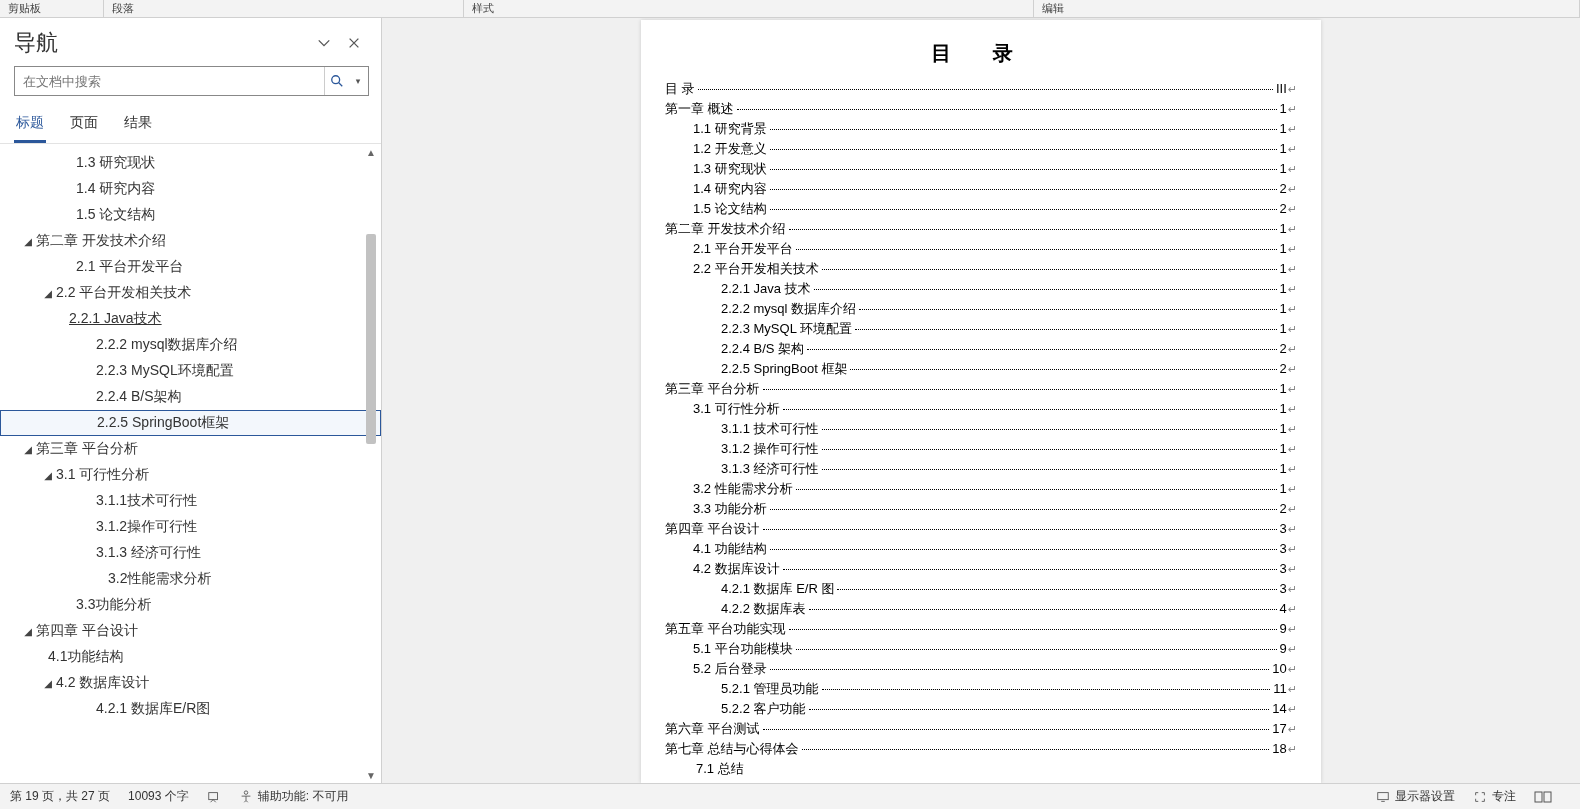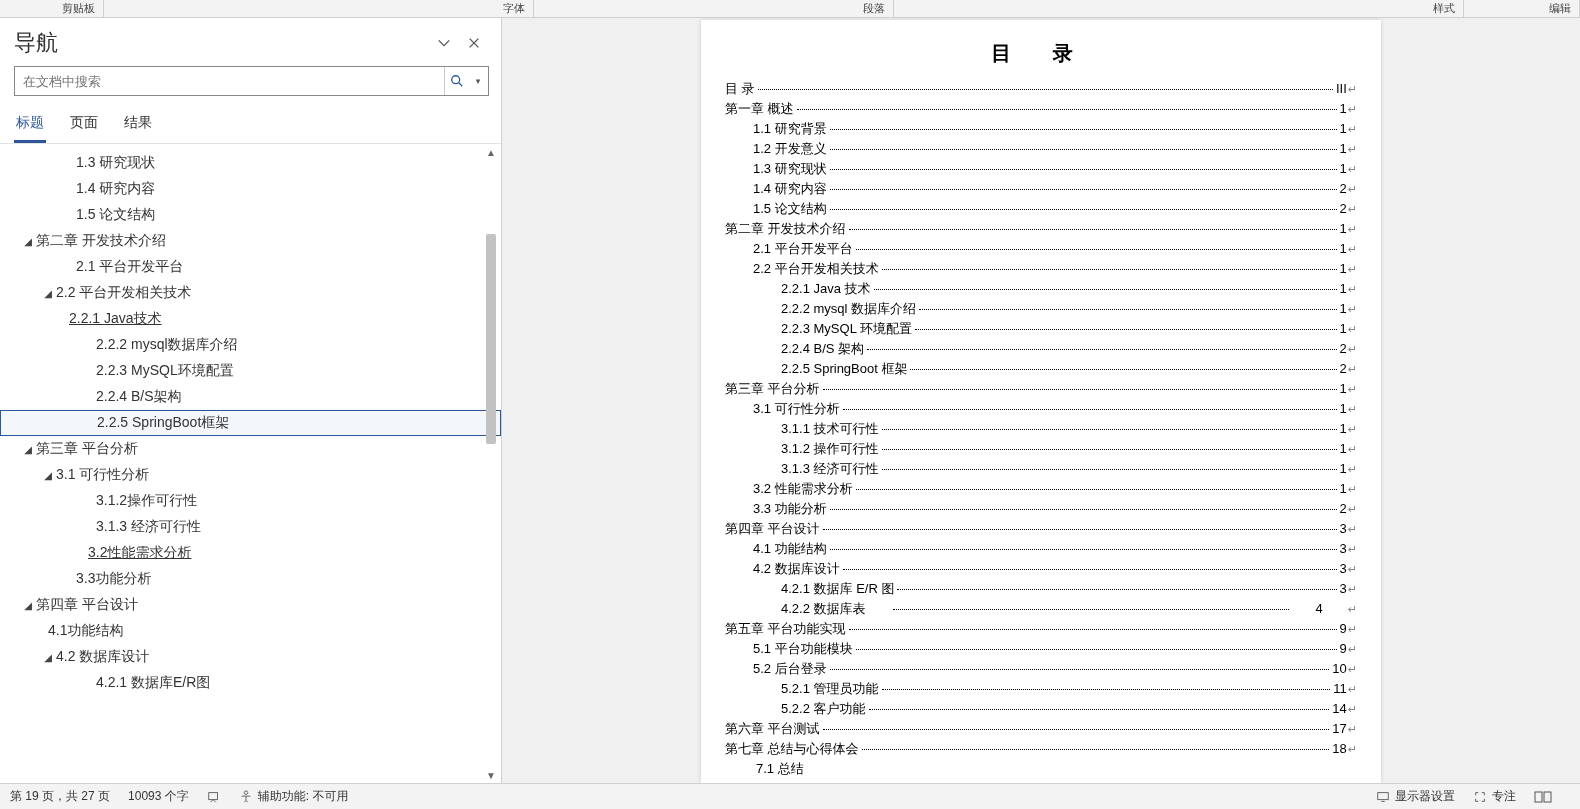--- a/index.html
+++ b/index.html
@@ -1,20 +1,20 @@
 <!DOCTYPE html>
 <html><head>
 <meta charset="utf-8">
 <style>
 *{box-sizing:border-box;margin:0;padding:0;font-family:"Microsoft YaHei","Segoe UI",sans-serif}
 body{width:1580px;height:809px;background:#fff;overflow:hidden;position:relative;display:flex;flex-direction:column}
 .ribbon-bottom{height:18px;width:100%;background:#f3f3f3;border-bottom:1px solid #d0d0d0;display:flex;font-size:11px;color:#444}
-.ribbon-group{border-right:1px solid #d0d0d0;display:flex;align-items:center;justify-content:flex-end;padding:0 8px;position:relative}
+.ribbon-group{border-right:1px solid #d0d0d0;display:flex;align-items:center;justify-content:flex-start;padding:0 8px;position:relative}
 .main{flex:1;display:flex;overflow:hidden}
-.nav-pane{width:502px;border-right:1px solid #d0d0d0;display:flex;flex-direction:column;background:#fff}
+.nav-pane{width:382px;border-right:1px solid #d0d0d0;display:flex;flex-direction:column;background:#fff}
 .nav-header{display:flex;align-items:center;padding:10px 12px 8px 14px}
 .nav-title{font-size:22px;color:#333;flex:1}
 .nav-btn{width:30px;height:30px;display:flex;align-items:center;justify-content:center;color:#555;cursor:pointer;font-size:14px}
 .search-wrap{padding:0 12px 10px 14px}
 .search-box{display:flex;border:1px solid #888;height:30px}
 .search-box input{flex:1;border:none;outline:none;padding:0 8px;font-size:13px;color:#666}
 .search-go{width:24px;display:flex;align-items:center;justify-content:center;color:#2b579a;font-weight:bold;border-left:1px solid #ccc;cursor:pointer}
 .search-dd{width:20px;display:flex;align-items:center;justify-content:center;color:#555;font-size:9px;cursor:pointer}
 .nav-tabs{display:flex;gap:22px;padding:0 14px;border-bottom:1px solid #e3e3e3;font-size:14px}
 .nav-tab{padding:8px 2px;color:#333;cursor:pointer}
@@ -39,23 +39,20 @@
 .sb-spacer{flex:1}
 .sb-icon{width:14px;height:14px;display:inline-block}
 </style>
 </head>
 <body>
 
 <div class="ribbon-bottom">
   <div class="ribbon-group" style="width:104px">
       <span>剪贴板</span>
     </div>
-  <div class="ribbon-group" style="width:430px">
-      <span>字体</span>
-    </div>
   <div class="ribbon-group" style="width:360px">
       <span>段落</span>
     </div>
   <div class="ribbon-group" style="width:570px">
       <span>样式</span>
     </div>
   <div class="ribbon-group" style="flex:1">
       <span>编辑</span>
     </div>
 </div>
@@ -140,27 +137,31 @@
         <div class="tree-item" style="padding-left: 20px;">
           <span class="chev">◢</span>
           <span>第三章 平台分析</span>
         </div>
         <div class="tree-item" style="padding-left: 40px;">
           <span class="chev">◢</span>
           <span>3.1 可行性分析</span>
         </div>
         <div class="tree-item" style="padding-left: 80px;">
           <span class="chev"></span>
+          <span>3.1.1技术可行性</span>
+        </div>
+        <div class="tree-item" style="padding-left: 80px;">
+          <span class="chev"></span>
           <span>3.1.2操作可行性</span>
         </div>
         <div class="tree-item" style="padding-left: 80px;">
           <span class="chev"></span>
           <span>3.1.3 经济可行性</span>
         </div>
-        <div class="tree-item" style="padding-left: 72px; text-decoration: underline;">
+        <div class="tree-item" style="padding-left: 92px;">
           <span class="chev"></span>
           <span>3.2性能需求分析</span>
         </div>
         <div class="tree-item" style="padding-left: 60px;">
           <span class="chev"></span>
           <span>3.3功能分析</span>
         </div>
         <div class="tree-item" style="padding-left: 20px;">
           <span class="chev">◢</span>
           <span>第四章 平台设计</span>
@@ -338,21 +339,21 @@
             <span class="toc-dots"></span>
             <span class="toc-pg">3</span>
             <span class="ret">↵</span>
           </div>
           <div class="toc-line" style="padding-left: 56px;">
             <span class="toc-text">4.2.1 数据库 E/R 图</span>
             <span class="toc-dots"></span>
             <span class="toc-pg">3</span>
             <span class="ret">↵</span>
           </div>
-          <div class="toc-line" style="padding-left: 56px; gap: 24px;">
+          <div class="toc-line" style="padding-left: 56px;">
             <span class="toc-text">4.2.2 数据库表</span>
             <span class="toc-dots"></span>
             <span class="toc-pg">4</span>
             <span class="ret">↵</span>
           </div>
           <div class="toc-line" style="padding-left: 0px;">
             <span class="toc-text">第五章  平台功能实现</span>
             <span class="toc-dots"></span>
             <span class="toc-pg">9</span>
             <span class="ret">↵</span>

